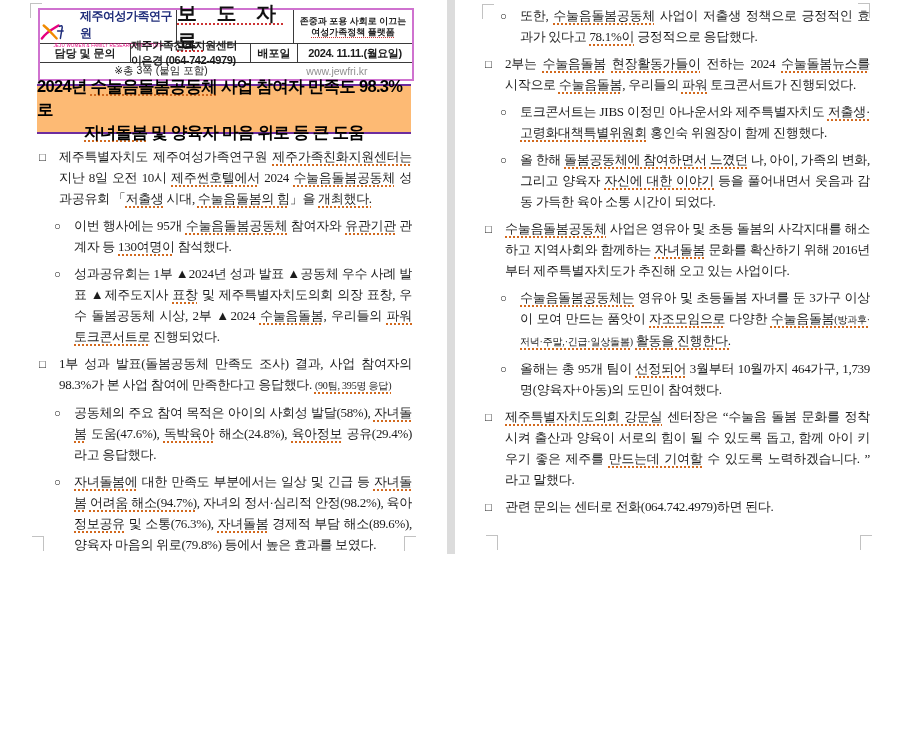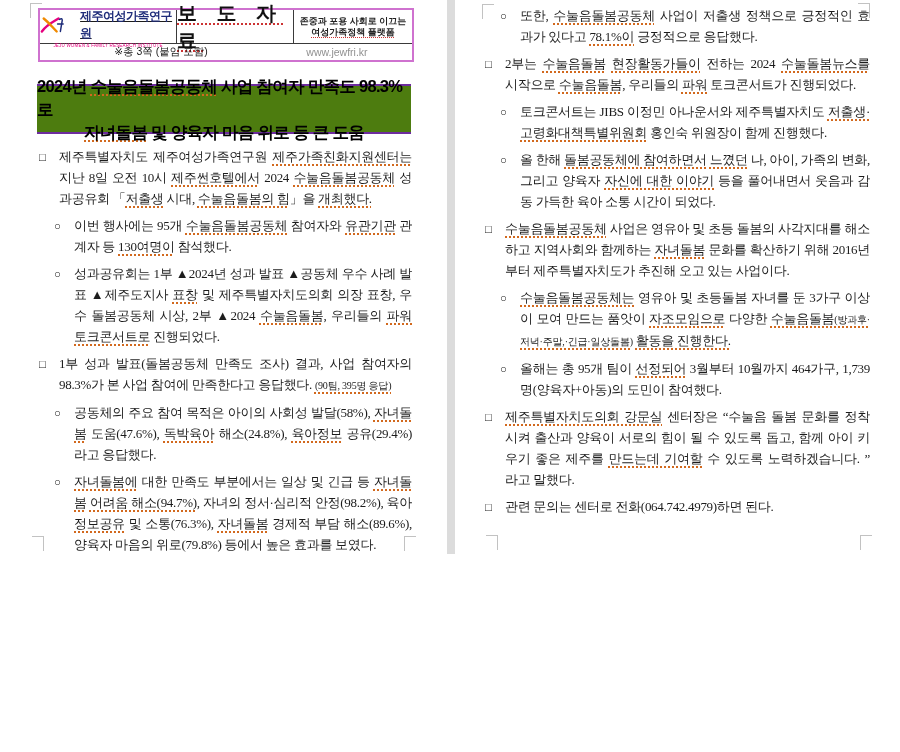--- a/index.html
+++ b/index.html
@@ -28,39 +28,39 @@
     font-family:"Liberation Sans","DejaVu Sans",sans-serif;
   }
   .hdr .row{display:flex;align-items:stretch;}
   .hdr .r1{height:33px;border-bottom:1px solid #3a3a3a;}
   .hdr .r2{height:18px;border-bottom:1px solid #3a3a3a;}
   .hdr .r3{height:16px;}
   .hdr .cell{display:flex;align-items:center;justify-content:center;}
   .hdr .vline{border-right:1px solid #3a3a3a;}
 
   .logo-cell{width:136px;flex-direction:column;justify-content:center;padding-top:2px;}
-  .logo-top{display:flex;align-items:center;gap:16px;text-decoration:underline;}
+  .logo-top{display:flex;align-items:flex-end;gap:16px;}
   .org-name{font-size:12px;font-weight:bold;color:#1f2d7a;letter-spacing:-0.5px;}
   .org-en{font-size:4.5px;color:#e6007e;letter-spacing:0.2px;margin-top:1px;}
   .doc-type{flex:1;font-size:20px;font-weight:bold;letter-spacing:7px;color:#111;
     text-decoration:underline dotted #cc3333;text-decoration-thickness:2px;text-underline-offset:4px;}
   .slogan{width:118px;flex-direction:column;font-size:9px;font-weight:bold;line-height:11px;text-align:center;color:#222;}
   .slogan .l2{text-decoration:underline dotted #cc3333;text-underline-offset:2px;}
 
   .c-label{width:90px;font-size:11px;font-weight:bold;}
   .c-value{flex:1;font-size:11px;font-weight:bold;letter-spacing:-0.4px;}
   .c-rel{width:46px;font-size:11px;font-weight:bold;}
   .c-date{width:114px;font-size:11px;font-weight:bold;letter-spacing:-0.4px;}
   .c-note{font-size:10.5px;padding-left:20px;justify-content:flex-start;flex:1;}
   .c-url{font-size:10.5px;color:#909090;justify-content:flex-end;padding-right:0;width:150px;}
 
   
   .title-box{
     position:absolute;left:7px;top:84px;width:374px;height:46px;
-    background:#4d7c0f;border-top:2px solid #6d2c9e;border-bottom:2px solid #6d2c9e;
+    background:#fdba74;border-top:2px solid #6d2c9e;border-bottom:2px solid #6d2c9e;
     display:flex;flex-direction:column;align-items:center;justify-content:center;
     font-family:"Liberation Sans","DejaVu Sans",sans-serif;
     font-weight:bold;font-size:16.5px;line-height:23px;letter-spacing:-0.7px;color:#000;
   }
 
   
   .docbody{position:absolute;font-size:13px;line-height:21px;text-align:justify;letter-spacing:-0.3px;}
   .page.left  .docbody{left:9px;top:146px;width:373px;}
   .page.right .docbody{left:29px;top:5px;width:385px;}
   .para{display:flex;margin-bottom:6px;}
@@ -91,20 +91,26 @@
           </svg>
           <span class="org-name">제주여성가족연구원</span>
         </div>
         <div class="org-en">JEJU WOMEN &amp; FAMILY RESEARCH INSTITUTE</div>
       </div>
       <div class="cell doc-type vline">보 도 자 료</div>
       <div class="cell slogan">
         <div class="l1">존중과 포용 사회로 이끄는</div>
         <div class="l2">여성가족정책 플랫폼</div>
       </div>
+    </div>
+    <div class="row r2">
+      <div class="cell c-label vline">담당 및 문의</div>
+      <div class="cell c-value vline">제주가족친화지원센터 이은경 (064-742-4979)</div>
+      <div class="cell c-rel vline">배포일</div>
+      <div class="cell c-date">2024. 11.11.(월요일)</div>
     </div>
     <div class="row r3">
       <div class="cell c-note">※총 3쪽 (붙임 포함)</div>
       <div class="cell c-url">www.jewfri.kr</div>
     </div>
   </div>
 
   <div class="title-box">
     <div id="title-line1"><span>2024년 </span><span class="u">수눌음돌봄공동체</span><span> 사업 참여자 만족도 98.3%로</span></div>
     <div id="title-line2"><span class="u">자녀돌봄</span><span> 및 양육자 마음 위로 등 큰 도움</span></div>

